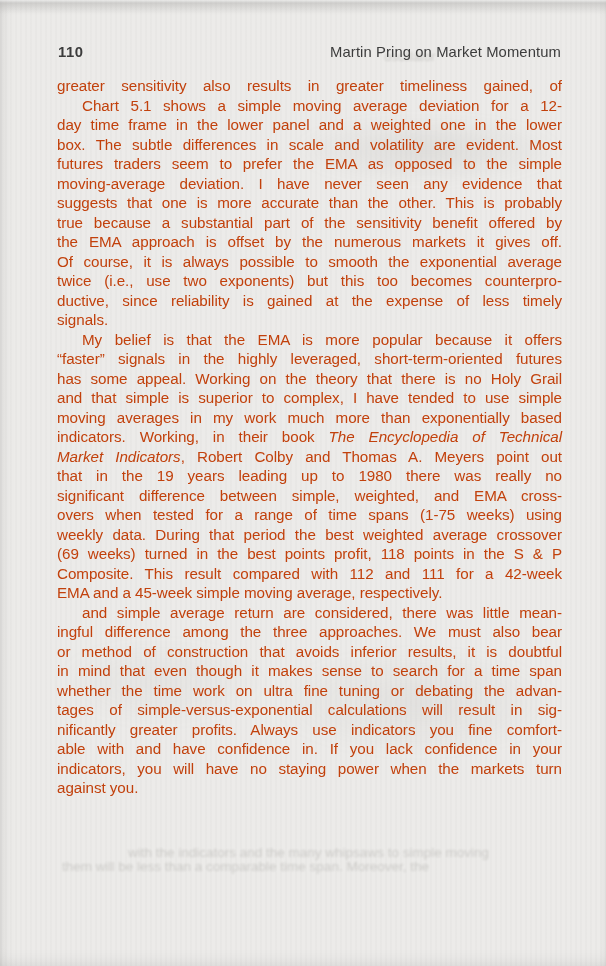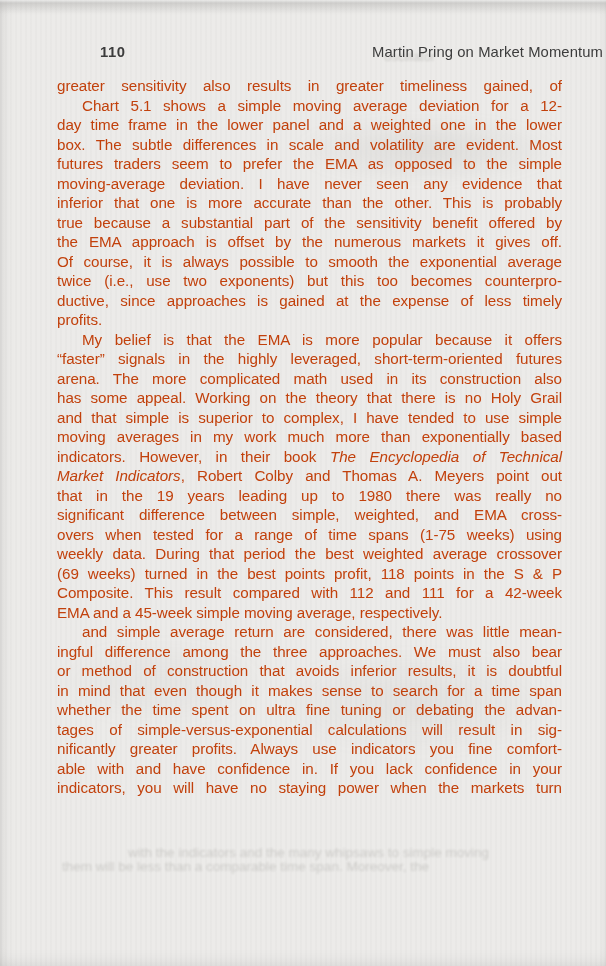--- a/index.html
+++ b/index.html
@@ -35,21 +35,20 @@
     position: absolute;
     top: 44px;
     left: 58px;
     width: 503px;
     display: flex;
     justify-content: space-between;
     align-items: baseline;
     font-size: 14.8px;
     color: #3c3c3c;
     letter-spacing: 0.1px;
-    margin-left: 42px;
   }
   .pagenum { font-weight: 700; letter-spacing: 0.6px; }
   .runhead { font-weight: 400; }
 
   .body-text {
     position: absolute;
     top: 76px;
     left: 57px;
     width: 505px;
     font-size: 15.2px;
@@ -134,53 +133,53 @@
   <div class="body-text">
       <div class="para">
         <div class="line"><span>greater sensitivity also results in greater timeliness gained, of</span></div>
       </div>
       <div class="para indent">
         <div class="line"><span>Chart 5.1 shows a simple moving average deviation for a 12-</span></div>
         <div class="line"><span>day time frame in the lower panel and a weighted one in the lower</span></div>
         <div class="line"><span>box. The subtle differences in scale and volatility are evident. Most</span></div>
         <div class="line"><span>futures traders seem to prefer the EMA as opposed to the simple</span></div>
         <div class="line"><span>moving-average deviation. I have never seen any evidence that</span></div>
-        <div class="line"><span>inferior that one is more accurate than the other. This is probably</span></div>
+        <div class="line"><span>suggests that one is more accurate than the other. This is probably</span></div>
         <div class="line"><span>true because a substantial part of the sensitivity benefit offered by</span></div>
         <div class="line"><span>the EMA approach is offset by the numerous markets it gives off.</span></div>
         <div class="line"><span>Of course, it is always possible to smooth the exponential average</span></div>
         <div class="line"><span>twice (i.e., use two exponents) but this too becomes counterpro-</span></div>
-        <div class="line"><span>ductive, since approaches is gained at the expense of less timely</span></div>
-        <div class="line last"><span>profits.</span></div>
+        <div class="line"><span>ductive, since reliability is gained at the expense of less timely</span></div>
+        <div class="line last"><span>signals.</span></div>
       </div>
       <div class="para indent">
         <div class="line"><span>My belief is that the EMA is more popular because it offers</span></div>
         <div class="line"><span>“faster” signals in the highly leveraged, short-term-oriented futures</span></div>
-        <div class="line"><span>arena. The more complicated math used in its construction also</span></div>
         <div class="line"><span>has some appeal. Working on the theory that there is no Holy Grail</span></div>
         <div class="line"><span>and that simple is superior to complex, I have tended to use simple</span></div>
         <div class="line"><span>moving averages in my work much more than exponentially based</span></div>
-        <div class="line"><span>indicators. However, in their book </span><i>The Encyclopedia of Technical</i></div>
+        <div class="line"><span>indicators. Working, in their book </span><i>The Encyclopedia of Technical</i></div>
         <div class="line"><i>Market Indicators</i><span>, Robert Colby and Thomas A. Meyers point out</span></div>
         <div class="line"><span>that in the 19 years leading up to 1980 there was really no</span></div>
         <div class="line"><span>significant difference between simple, weighted, and EMA cross-</span></div>
         <div class="line"><span>overs when tested for a range of time spans (1-75 weeks) using</span></div>
         <div class="line"><span>weekly data. During that period the best weighted average crossover</span></div>
         <div class="line"><span>(69 weeks) turned in the best points profit, 118 points in the S &amp; P</span></div>
         <div class="line"><span>Composite. This result compared with 112 and 111 for a 42-week</span></div>
         <div class="line last"><span>EMA and a 45-week simple moving average, respectively.</span></div>
       </div>
       <div class="para indent">
         <div class="line"><span>and simple average return are considered, there was little mean-</span></div>
         <div class="line"><span>ingful difference among the three approaches. We must also bear</span></div>
         <div class="line"><span>or method of construction that avoids inferior results, it is doubtful</span></div>
         <div class="line"><span>in mind that even though it makes sense to search for a time span</span></div>
-        <div class="line"><span>whether the time spent on ultra fine tuning or debating the advan-</span></div>
+        <div class="line"><span>whether the time work on ultra fine tuning or debating the advan-</span></div>
         <div class="line"><span>tages of simple-versus-exponential calculations will result in sig-</span></div>
         <div class="line"><span>nificantly greater profits. Always use indicators you fine comfort-</span></div>
         <div class="line"><span>able with and have confidence in. If you lack confidence in your</span></div>
         <div class="line"><span>indicators, you will have no staying power when the markets turn</span></div>
+        <div class="line last"><span>against you.</span></div>
       </div>
     </div>
 
   <div class="ghost ghost-b1">with the indicators and the many whipsaws to simple moving</div>
   <div class="ghost ghost-b2">them will be less than a comparable time span. Moreover, the</div>
 </div>
 
 </body></html>

